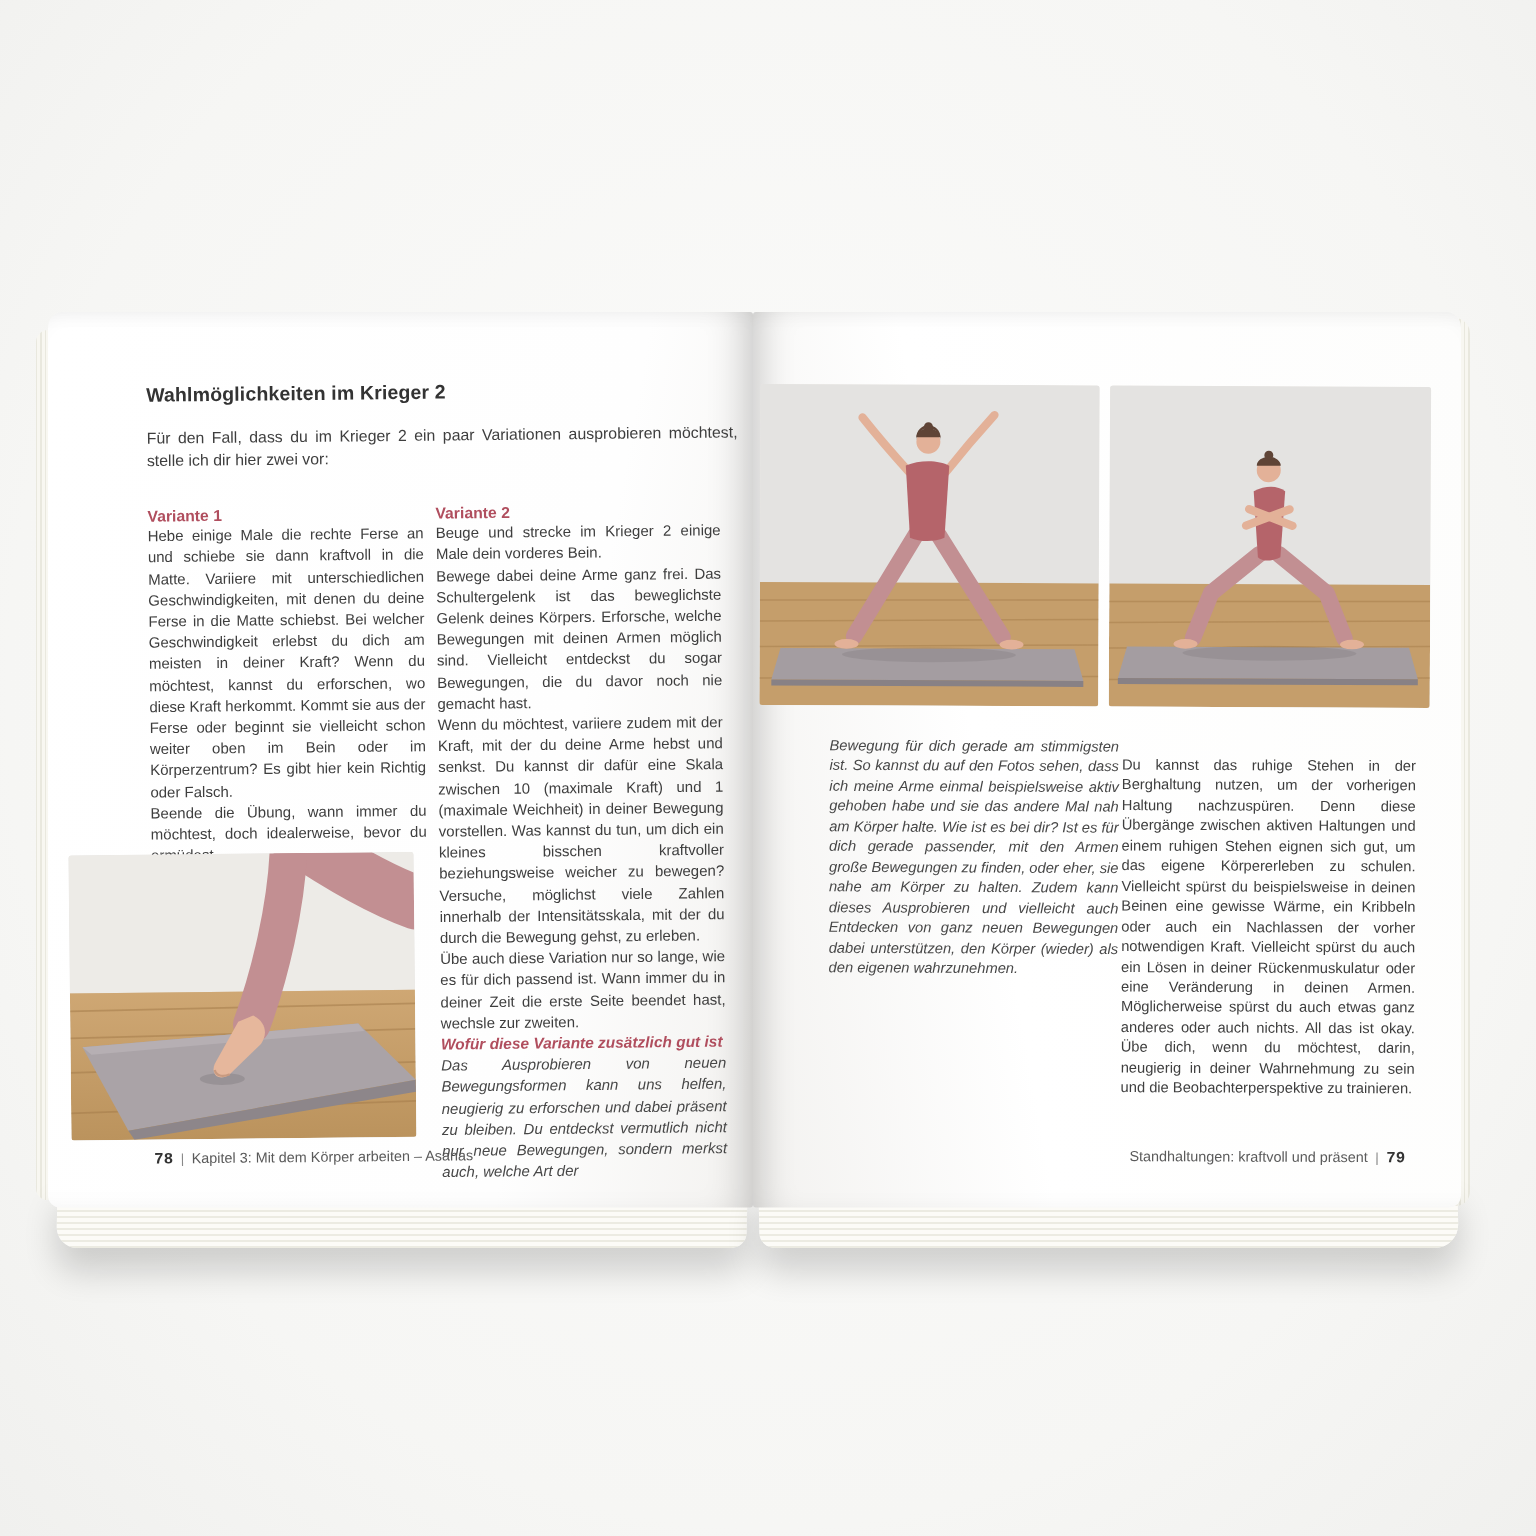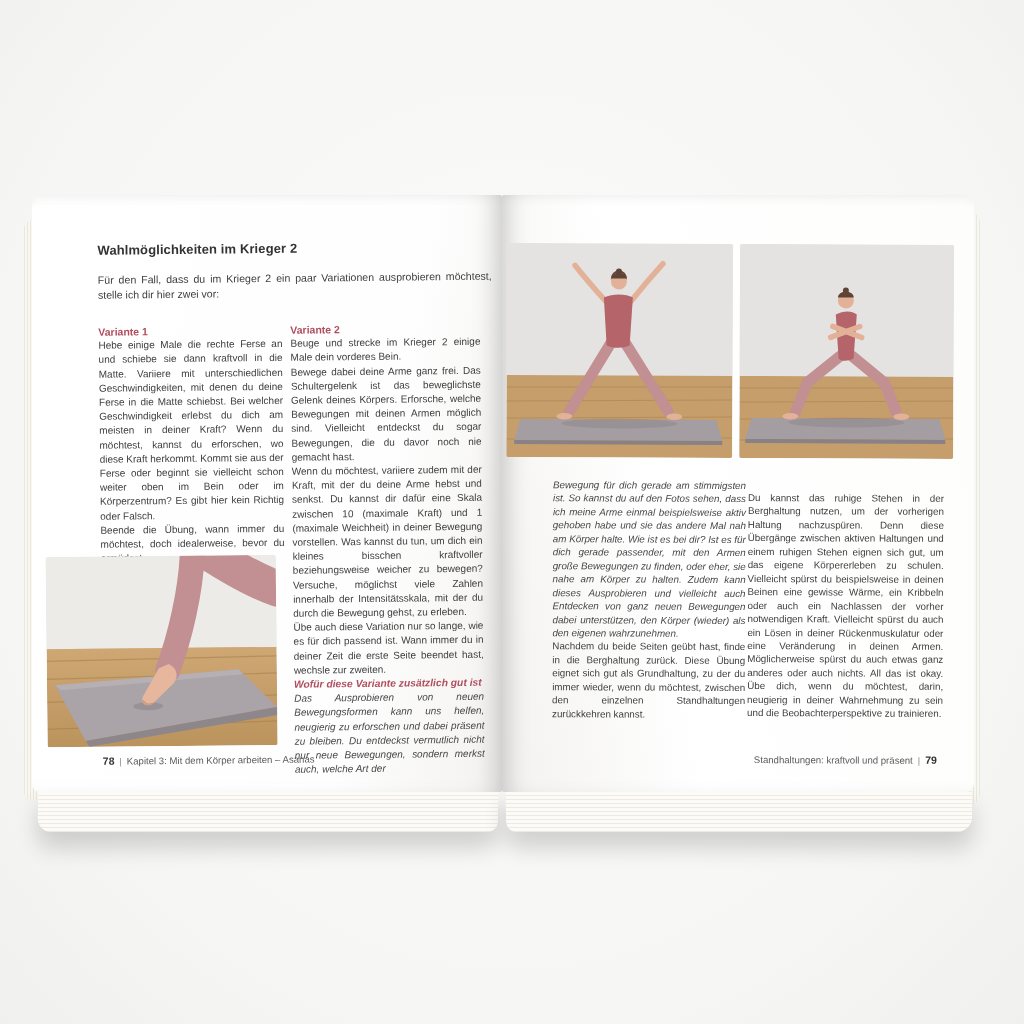--- a/index.html
+++ b/index.html
@@ -29,21 +29,21 @@
     left:956px;top:212px;width:24px;height:592px;
     background:repeating-linear-gradient(to right,#f8f7f1 0 2px,#e9e8de 2px 3px);
     border-radius:0 10px 10px 0;transform:skewY(1.5deg);
   }
   .edge-left{
     left:24px;top:220px;width:16px;height:580px;
     background:repeating-linear-gradient(to right,#e9e8de 0 1px,#f8f7f1 1px 3px);
     border-radius:8px 0 0 8px;transform:skewY(-1.2deg);
   }
 
-  .page{position:absolute;top:195px;height:597px;z-index:2;}
+  .page{position:absolute;top:208px;height:597px;z-index:2;}
   .page-left{
     left:32px;width:470px;
     background:linear-gradient(100deg,#ffffff 0%,#fefefe 70%,#f4f3f1 97%);
     border-radius:10px 2px 2px 8px;
     box-shadow:inset -20px 0 26px -16px rgba(0,0,0,.22), inset 0 10px 14px -10px rgba(0,0,0,.05);
   }
   .page-right{
     left:502px;width:472px;
     background:linear-gradient(260deg,#fdfdfc 0%,#ffffff 65%,#f3f2f0 99%);
     border-radius:2px 10px 8px 2px;
@@ -67,21 +67,21 @@
   .col2-left{left:260px;top:128px;width:190px;}
   .var-head{font-size:10.5px;font-weight:bold;margin:0 0 4px 0;text-align:left;}
   .accent{color:#b04e5e;}
   .ital{font-style:italic;color:#474747;}
   .sub-head{font-size:10.3px;font-style:italic;font-weight:bold;color:#b04e5e;margin:13px 0 4px 0;text-align:left;}
   .gap-top{margin-top:10px;}
 
   .footer{
     position:absolute;top:558px;font-size:9.6px;color:#5a5a5a;white-space:nowrap;
   }
-  .footer .pnum{font-weight:bold;color:#333;font-size:10.5px;}
+  .footer .pnum{font-weight:bold;color:#333;font-size:10.5px;font-family:Liberation Mono, monospace;}
   .footer .sep{color:#888;padding:0 5px;font-size:9px;}
   .footer-left{left:68px;}
   .footer-right{right:36px;text-align:right;margin-left:12px;}
 
   .photo{position:absolute;overflow:hidden;border-radius:2px;background:#e8e6e3;}
   .photo-legs{left:13px;top:360px;width:230px;height:190px;}
   .photo-a{left:4px;top:49px;width:226px;height:214px;}
   .photo-b{left:237px;top:49px;width:214px;height:214px;}
 
   .rp-col{position:absolute;font-size:9.8px;line-height:13.45px;color:#3e3e3e;text-align:justify;}
@@ -217,21 +217,20 @@
             <path d="M120,82 L91,93" stroke="#e3b198" stroke-width="5.5" stroke-linecap="round"></path>
             <circle cx="106" cy="56" r="8" fill="#e3b198"></circle>
             <path d="M98,53 a8 6 0 0 1 16 0" fill="#5f4436"></path>
             <circle cx="106" cy="46" r="3" fill="#5f4436"></circle>
           </g>
         </svg>
       </div>
 
       <div class="rp-col rp-col1">
         <p class="ital">Bewegung für dich gerade am stimmigsten ist. So kannst du auf den Fotos sehen, dass ich meine Arme einmal beispielsweise aktiv gehoben habe und sie das andere Mal nah am Körper halte. Wie ist es bei dir? Ist es für dich gerade passender, mit den Armen große Bewegungen zu finden, oder eher, sie nahe am Körper zu halten. Zudem kann dieses Ausprobieren und vielleicht auch Entdecken von ganz neuen Bewegungen dabei unterstützen, den Körper (wieder) als den eigenen wahrzunehmen.</p>
-        <p class="gap-top">Nachdem du beide Seiten geübt hast, finde in die Berghaltung zurück. Diese Übung eignet sich gut als Grundhaltung, zu der du immer wieder, wenn du möchtest, zwischen den einzelnen Standhaltungen zurückkehren kannst.</p>
       </div>
 
       <div class="rp-col rp-col2">
         <p>Du kannst das ruhige Stehen in der Berghaltung nutzen, um der vorherigen Haltung nachzuspüren. Denn diese Übergänge zwischen aktiven Haltungen und einem ruhigen Stehen eignen sich gut, um das eigene Körpererleben zu schulen. Vielleicht spürst du beispielsweise in deinen Beinen eine gewisse Wärme, ein Kribbeln oder auch ein Nachlassen der vorher notwendigen Kraft. Vielleicht spürst du auch ein Lösen in deiner Rückenmuskulatur oder eine Veränderung in deinen Armen. Möglicherweise spürst du auch etwas ganz anderes oder auch nichts. All das ist okay. Übe dich, wenn du möchtest, darin, neugierig in deiner Wahrnehmung zu sein und die Beobachterperspektive zu trainieren.</p>
       </div>
 
       <div class="footer footer-right">
         <span>Standhaltungen: kraftvoll und präsent</span><span class="sep">|</span><span class="pnum">79</span>
       </div>
     </div>

